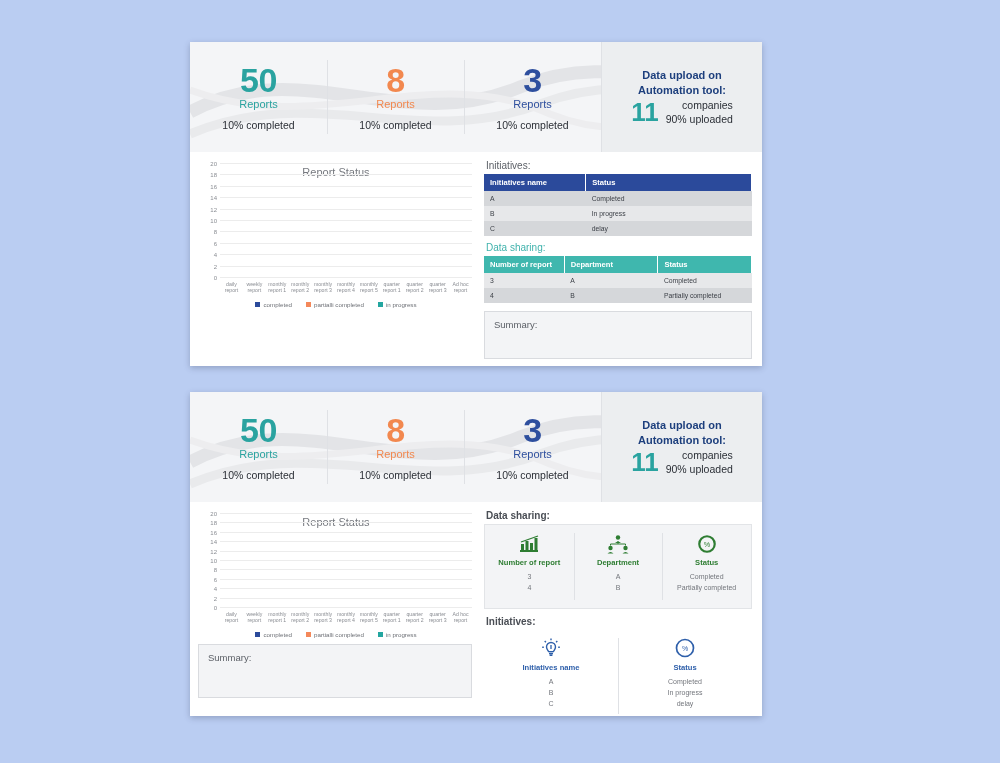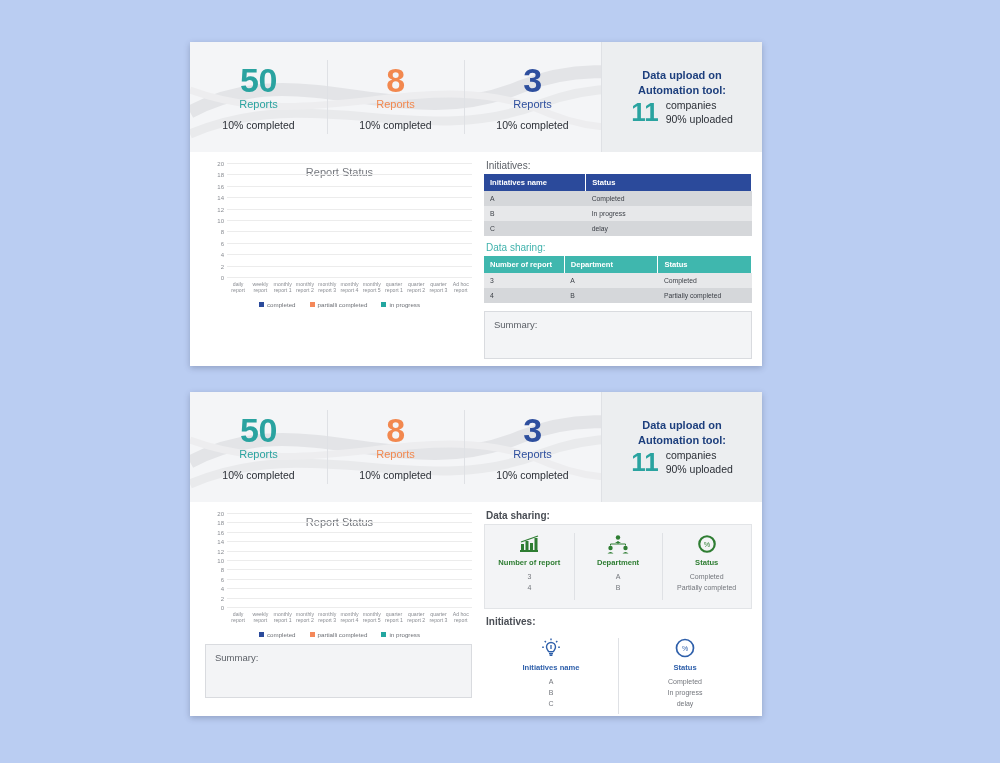--- a/index.html
+++ b/index.html
@@ -30,27 +30,27 @@
   .kpi-sub{font-size:10.5px;color:#2b2f36;margin-top:9px;}
   .teal{color:#2aa3a0;}
   .orange{color:#f2884f;}
   .navy{color:#2e4f9e;}
   .kpi-right{
     width:160px;background:#eceef0;position:relative;z-index:2;
     display:flex;flex-direction:column;align-items:center;justify-content:center;
     border-left:1px solid #dfe1e5;
   }
   .kpi-right-title{font-size:11px;font-weight:bold;color:#1d3f7d;text-align:center;line-height:1.35;}
-  .kpi-right-row{display:flex;align-items:center;gap:7px;}
+  .kpi-right-row{display:flex;align-items:center;gap:7px;text-align:right;}
   .kpi-right-num{font-size:26px;font-weight:bold;color:#2aa3a0;line-height:1;}
   .kpi-right-txt{font-size:10.5px;color:#2b2f36;line-height:1.35;}
 
   
   .body-area{display:flex;height:214px;position:relative;background:#fff;}
-  .col-left{width:290px;padding:6px 4px 4px 13px;box-sizing:border-box;position:relative;}
+  .col-left{width:290px;padding:6px 4px 4px 6px;box-sizing:border-box;position:relative;}
   .col-right{flex:1;padding:6px 10px 6px 4px;box-sizing:border-box;position:relative;}
 
   
   .chart-wrap{position:relative;width:100%;height:150px;}
   .chart-title{position:absolute;left:0;right:0;top:8px;text-align:center;font-size:11px;color:#76797f;}
   .plot{position:absolute;left:24px;right:4px;top:6px;bottom:30px;}
   .gridline{position:absolute;left:0;right:0;height:1px;background:#ececec;}
   .ytick{position:absolute;right:100%;margin-right:3px;font-size:6px;color:#8a8d93;transform:translateY(-50%);white-space:nowrap;}
   .bars{position:absolute;inset:0;display:flex;align-items:flex-end;justify-content:space-around;}
   .barcol{display:flex;flex-direction:column-reverse;width:9px;}

